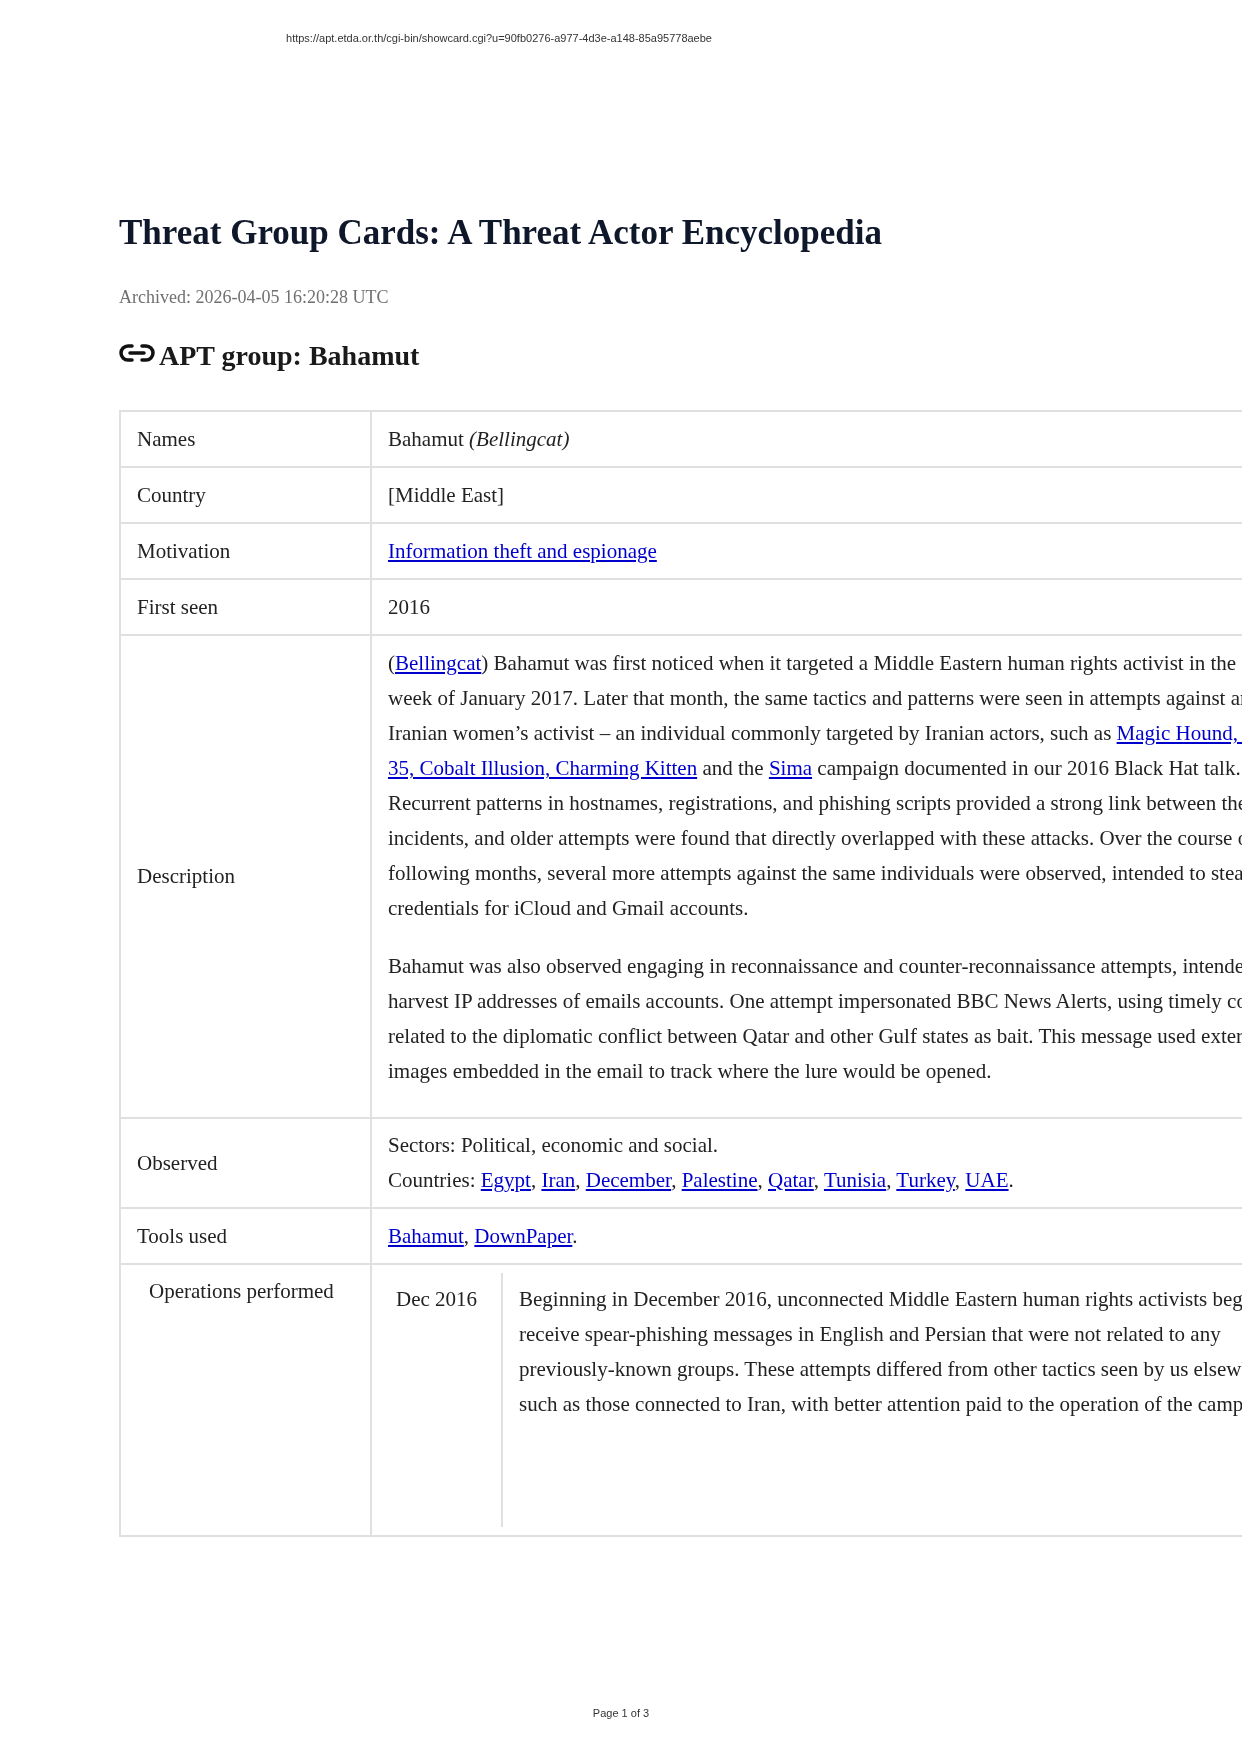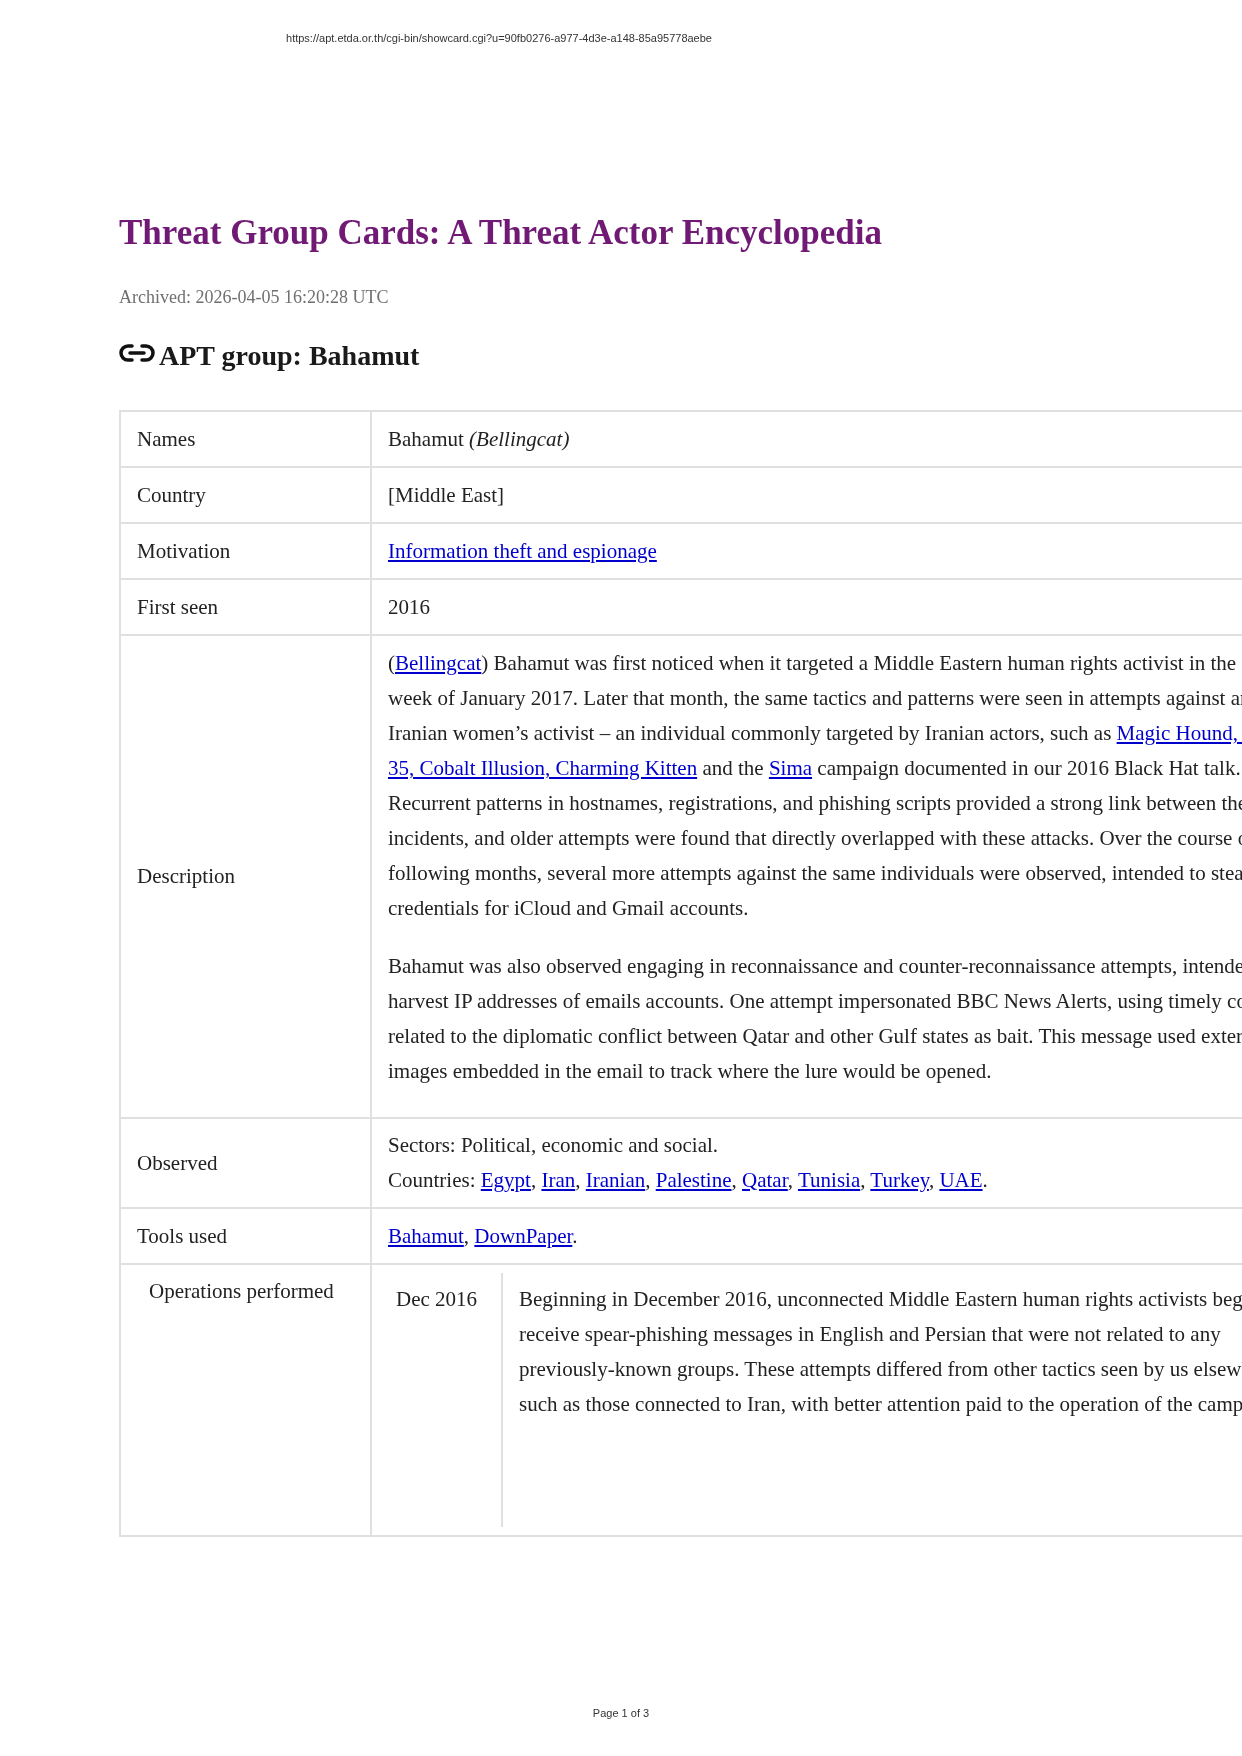--- a/index.html
+++ b/index.html
@@ -25,21 +25,21 @@
       font-size: 11px;
       color: #333333;
     }
     .page-title {
       position: absolute;
       top: 212px;
       left: 119px;
       margin: 0;
       font-size: 35px;
       font-weight: bold;
-      color: #701a75;
+      color: #0f172a;
       line-height: 1.2;
     }
     .archived {
       position: absolute;
       top: 287px;
       left: 119px;
       font-size: 18px;
       color: #707070;
       text-align: center;
     }
@@ -177,21 +177,21 @@
       <td class="label">Description</td>
       <td class="value">
         <p><span>(</span><a href="#">Bellingcat</a><span>) Bahamut was first noticed when it targeted a Middle Eastern human rights activist in the first week of January 2017. Later that month, the same tactics and patterns were seen in attempts against an Iranian women’s activist – an individual commonly targeted by Iranian actors, such as </span><a href="#">Magic Hound, APT 35, Cobalt Illusion, Charming Kitten</a><span> and the </span><a href="#">Sima</a><span> campaign documented in our 2016 Black Hat talk. Recurrent patterns in hostnames, registrations, and phishing scripts provided a strong link between the two incidents, and older attempts were found that directly overlapped with these attacks. Over the course of the following months, several more attempts against the same individuals were observed, intended to steal credentials for iCloud and Gmail accounts.</span></p>
         <p>Bahamut was also observed engaging in reconnaissance and counter-reconnaissance attempts, intended to harvest IP addresses of emails accounts. One attempt impersonated BBC News Alerts, using timely content related to the diplomatic conflict between Qatar and other Gulf states as bait. This message used external images embedded in the email to track where the lure would be opened.</p>
       </td>
     </tr>
     <tr>
       <td class="label">Observed</td>
       <td class="value">
         <div>Sectors: Political, economic and social.</div>
-        <div><span>Countries: </span><span id="countries-list"><a href="#">Egypt</a><span>, </span><a href="#">Iran</a><span>, </span><a href="#">Iranian</a><span>, </span><a href="#">Palestine</a><span>, </span><a href="#">Qatar</a><span>, </span><a href="#">Tunisia</a><span>, </span><a href="#">Turkey</a><span>, </span><a href="#">UAE</a><span>.</span></span></div>
+        <div><span>Countries: </span><span id="countries-list"><a href="#">Egypt</a><span>, </span><a href="#">Iran</a><span>, </span><a href="#">December</a><span>, </span><a href="#">Palestine</a><span>, </span><a href="#">Qatar</a><span>, </span><a href="#">Tunisia</a><span>, </span><a href="#">Turkey</a><span>, </span><a href="#">UAE</a><span>.</span></span></div>
       </td>
     </tr>
     <tr class="row-short">
       <td class="label">Tools used</td>
       <td class="value"><span id="tools-list"><a href="#">Bahamut</a><span>, </span><a href="#">DownPaper</a><span>.</span></span></td>
     </tr>
     <tr class="row-ops">
       <td class="label">Operations performed</td>
       <td class="value">
         <div class="ops-inner">

